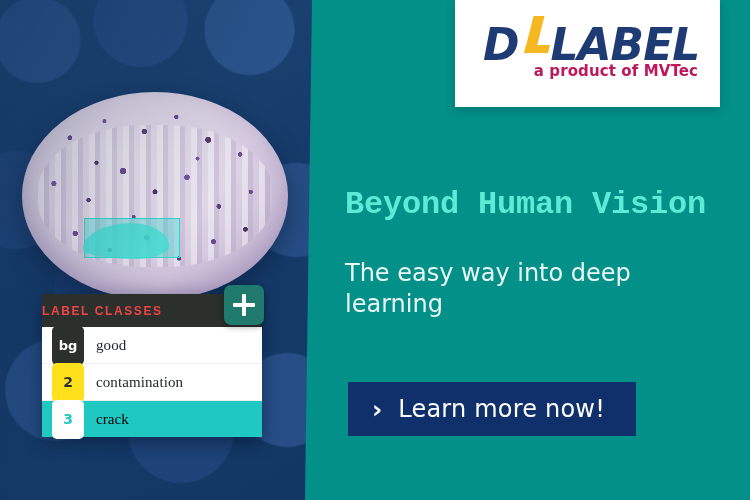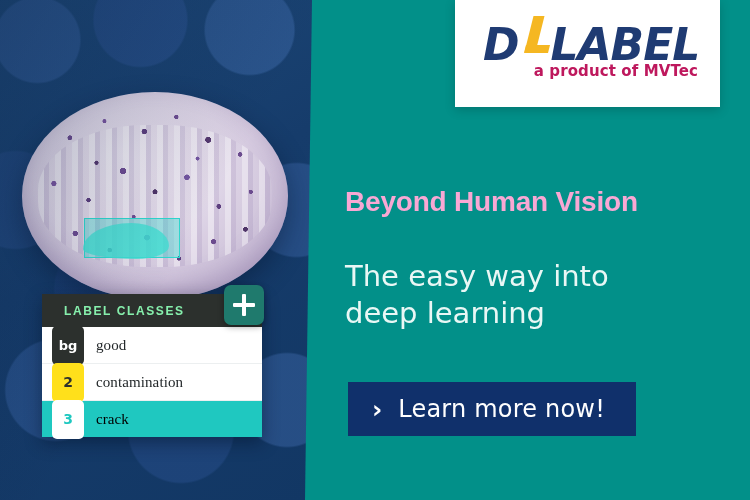--- a/index.html
+++ b/index.html
@@ -99,22 +99,22 @@
   .label-panel{
     position:absolute;left:42px;top:294px;width:220px;height:143px;
     box-shadow:0 6px 16px rgba(3,16,38,.45);
     font-family:"DejaVu Sans", sans-serif;
   }
   .lp-header{
     position:relative;height:33px;background:#2c302d;
     display:flex;align-items:center;
   }
   .lp-title{
-    color:#86efac;font-size:12px;font-weight:700;letter-spacing:1.6px;
-    padding-left:22px;font-family:"Liberation Sans", sans-serif;
+    color:#ef4444;font-size:12px;font-weight:700;letter-spacing:1.6px;
+    font-family:"Liberation Sans", sans-serif;
   }
   .add-btn{
     position:absolute;right:-2px;top:-9px;width:40px;height:40px;
     background:#1f7a6d;border-radius:7px;
     display:flex;align-items:center;justify-content:center;
     box-shadow:0 2px 6px rgba(0,0,0,.35);
   }
   .add-btn .plus{
     position:relative;width:22px;height:22px;
   }
@@ -178,26 +178,26 @@
   }
   .logo-sub{
     position:absolute;right:22px;top:62px;
     font-size:15px;font-weight:700;color:#be185d;
     font-family:"DejaVu Sans", sans-serif;letter-spacing:.1px;
   }
 
   
   .headline{
     position:absolute;left:345px;top:186px;width:390px;
-    color:#f9a8d4;font-size:28px;font-weight:700;letter-spacing:-.2px;
-    font-family:Liberation Sans, sans-serif;
+    color:#5eead4;font-size:32px;font-weight:700;letter-spacing:-.2px;
+    font-family:Liberation Mono, monospace;
   }
   .subline{
     position:absolute;left:345px;top:258px;width:330px;
-    color:#e9f7f5;font-size:29px;font-weight:400;line-height:1.28;
+    color:#e9f7f5;font-size:24px;font-weight:400;line-height:1.28;
     font-family:"DejaVu Sans", sans-serif;
   }
 
   
   .cta{
     position:absolute;left:348px;top:382px;width:288px;height:54px;
     background:#10306b;display:flex;align-items:center;
     text-decoration:none;
   }
   .cta-chev{

